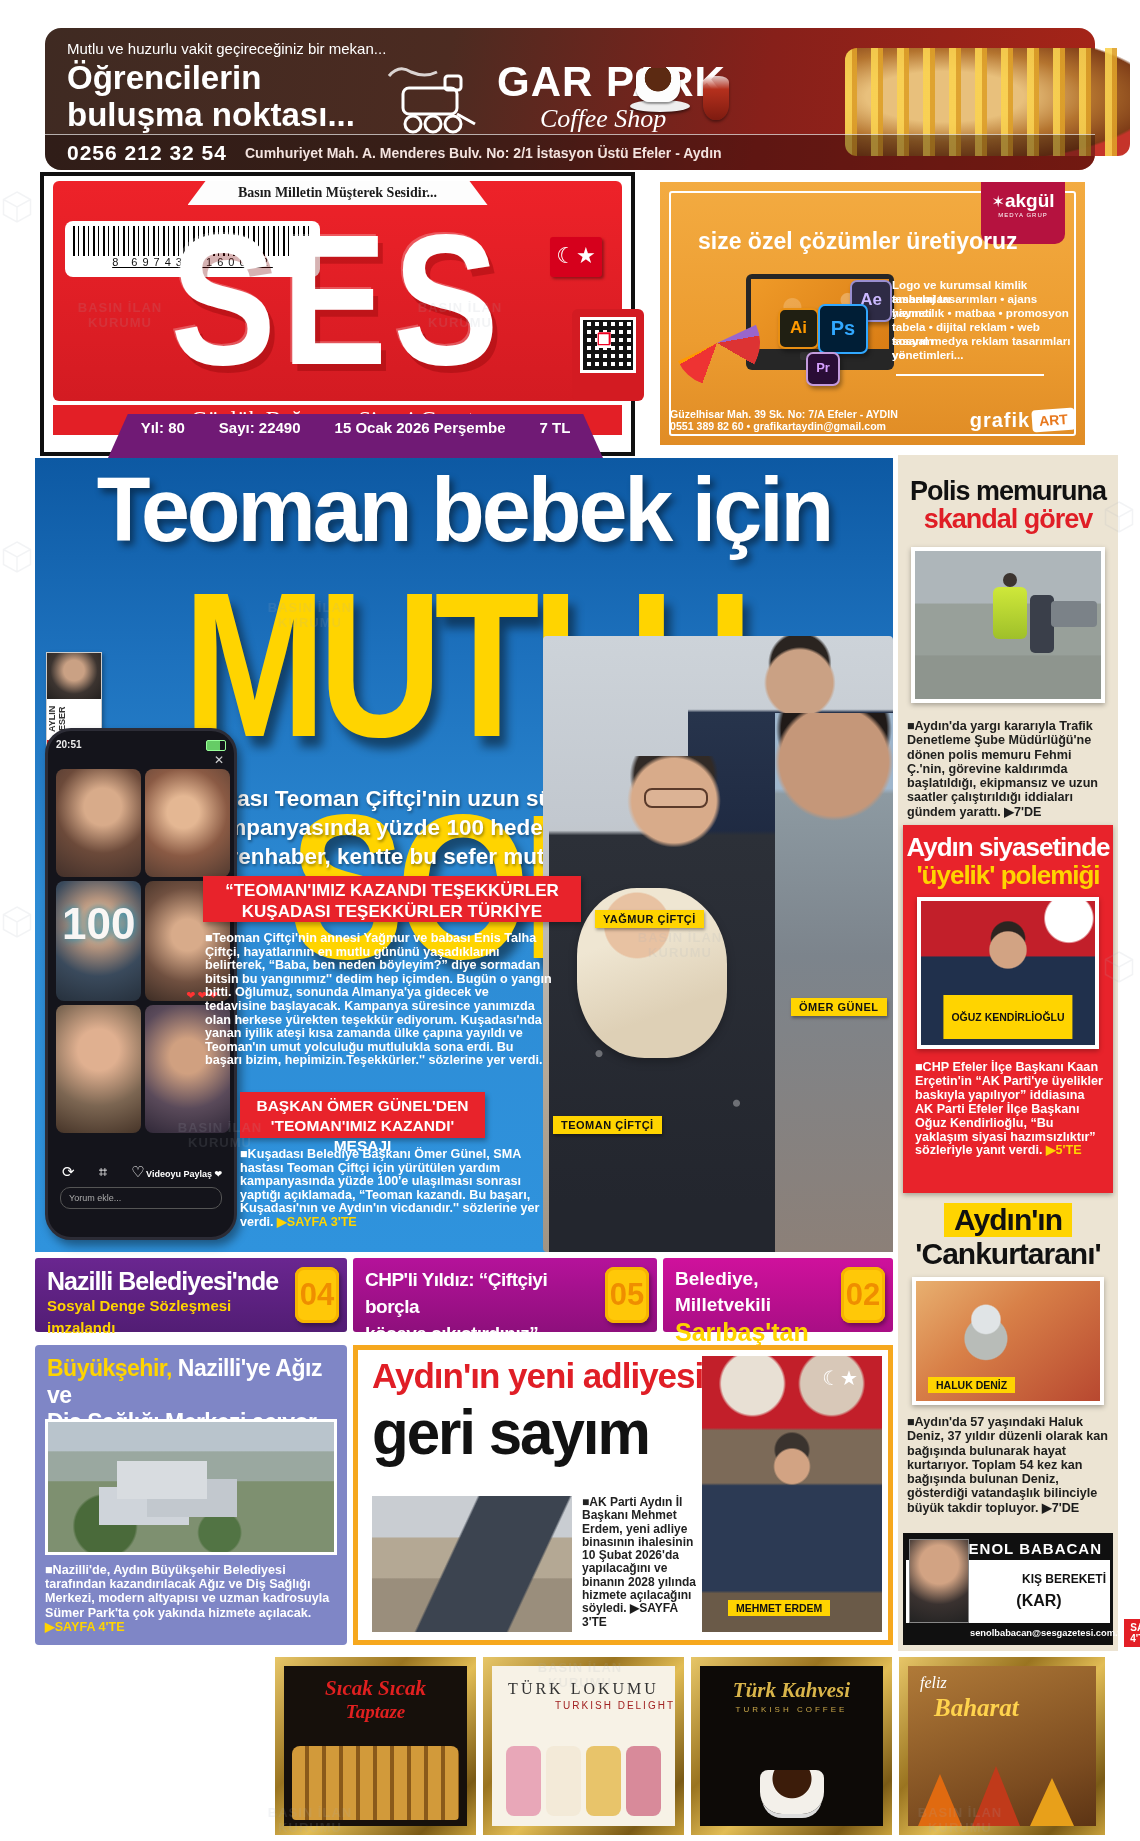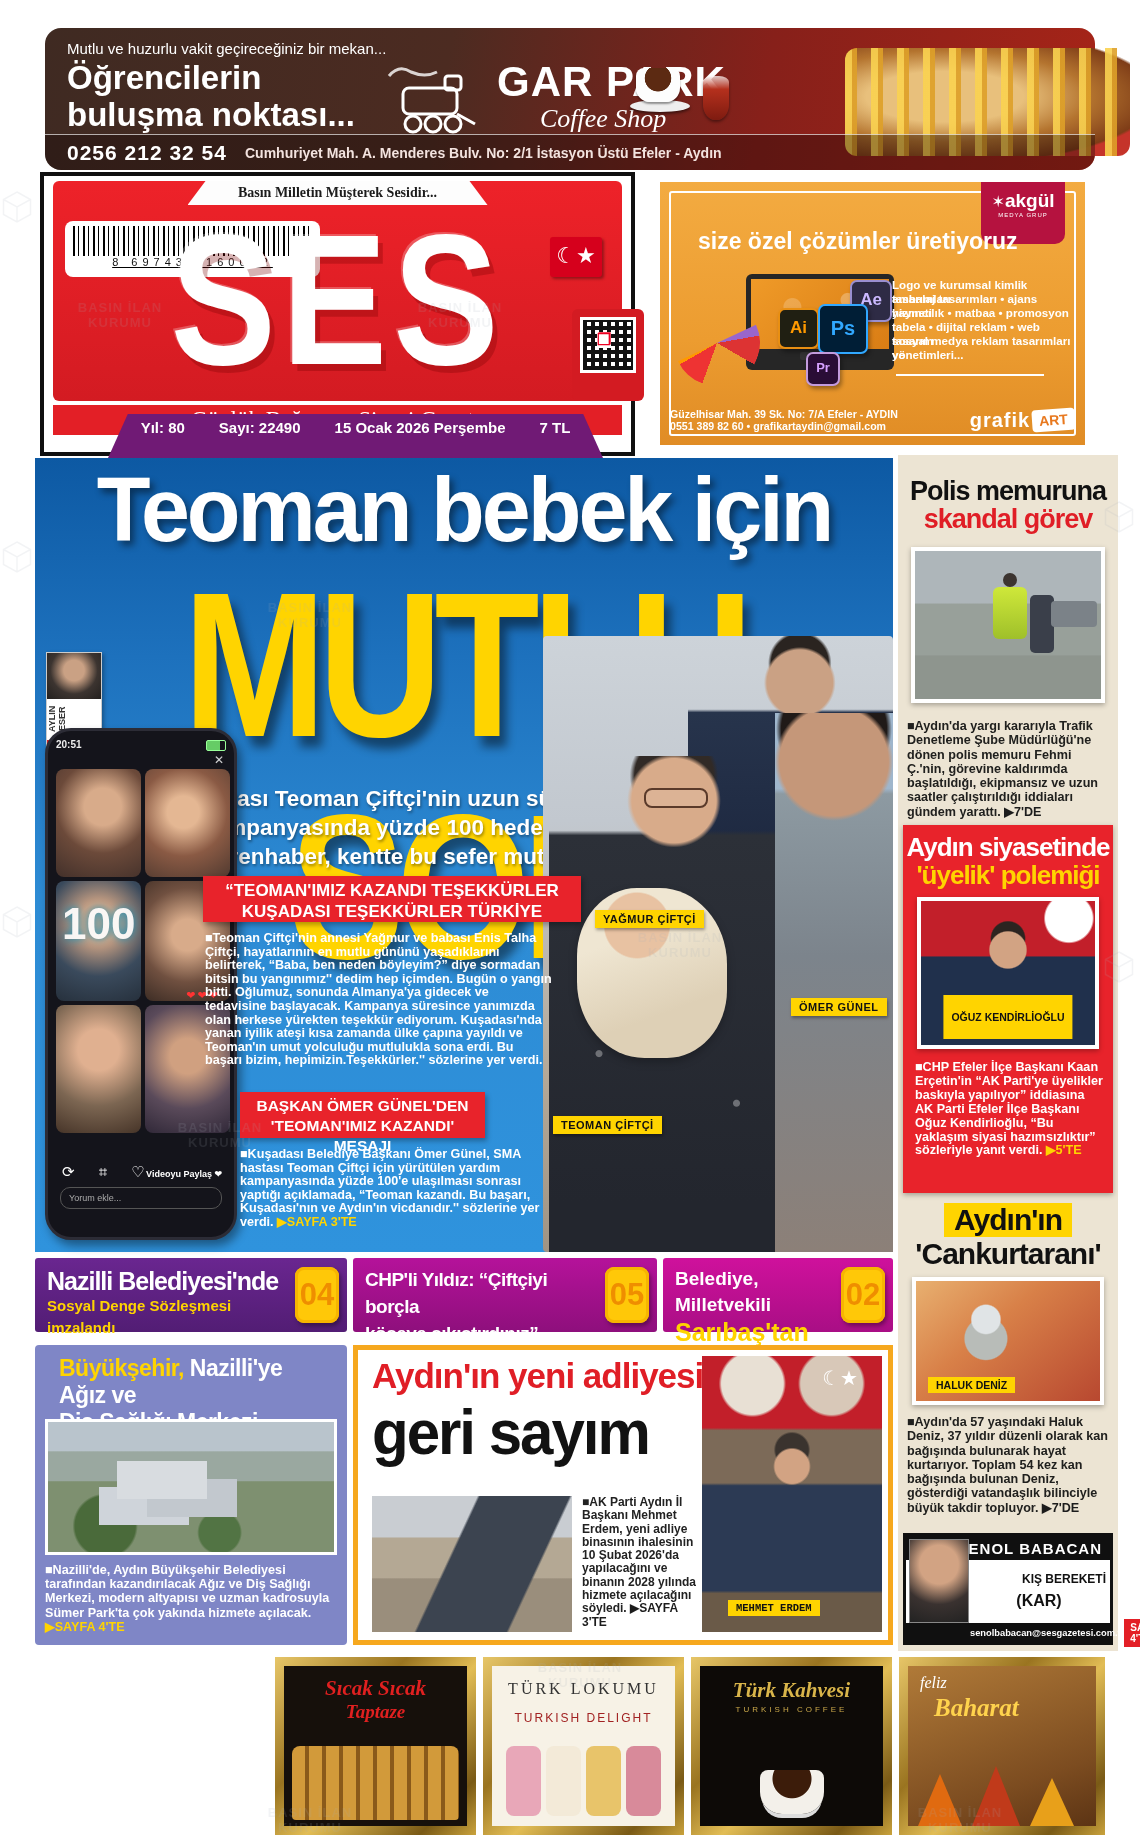--- a/index.html
+++ b/index.html
@@ -222,21 +222,21 @@
     color:#ef8e00;font-size:31px;font-weight:900;text-align:center;line-height:56px;
     box-shadow:inset 0 0 0 3px #f7b500,2px 3px 4px rgba(0,0,0,.35);}
   #ts1 .a{font-size:25px;font-weight:900;color:#fff;letter-spacing:-1px;line-height:29px;transform:scaleY(1.05);transform-origin:left top;}
   #ts1 .b{font-size:15px;font-weight:800;color:#ffd400;line-height:22px;}
   #ts2 .a,#ts2 .b{font-size:19px;font-weight:800;color:#fff;line-height:27px;letter-spacing:-0.5px;}
   #ts3 .a{font-size:19px;font-weight:800;color:#fff;line-height:26px;}
   #ts3 .b{font-size:25px;font-weight:900;color:#ffd400;line-height:28px;}
 
   
   #dis{left:35px;top:1345px;width:312px;height:300px;background:#7f86c6;border-radius:4px;}
-  #dis .hd{padding:10px 24px 0;font-size:23px;font-weight:900;color:#fff;line-height:27px;letter-spacing:-0.5px;}
+  #dis .hd{padding:10px 12px 0;font-size:23px;font-weight:900;color:#fff;line-height:27px;letter-spacing:-0.5px;}
   #dis .photo2{position:absolute;left:10px;right:10px;top:74px;height:136px;border:3px solid #fff;box-sizing:border-box;
     background:
       radial-gradient(circle at 20% 80%,#4a6a3a 0 12%,transparent 13%),
       radial-gradient(circle at 60% 85%,#527444 0 10%,transparent 11%),
       linear-gradient(180deg,#b9c4cc 0 22%,#9aa8a0 23% 45%,#7e9070 46%);}
   #dis .photo2 .bld{position:absolute;left:24%;top:30%;width:90px;height:38px;background:#d8dce0;box-shadow:30px 18px 0 #c2c8ce,-18px 26px 0 #cfd4da;}
   #dis .bd{position:absolute;left:10px;right:8px;top:218px;font-size:12.6px;line-height:14.2px;font-weight:700;color:#fff;}
 
   
   #adliye{left:353px;top:1345px;width:540px;height:300px;background:#fff;border:5px solid #f6a81e;box-sizing:border-box;}
@@ -247,40 +247,40 @@
       linear-gradient(115deg,transparent 40%,#3c4450 41% 75%,transparent 76%),
       linear-gradient(180deg,#c9cdd2 0 30%,#b4a894 31% 60%,#9a8e7c 61%);}
   #adliye .bd{position:absolute;left:224px;top:146px;width:122px;font-size:12px;line-height:13.3px;font-weight:700;color:#222;}
   #adliye .erdem{position:absolute;right:6px;top:6px;width:180px;height:276px;
     background:
       radial-gradient(circle at 50% 40%,#d2a383 0 9%,transparent 10%),
       radial-gradient(circle at 50% 34%,#3a332e 0 8%,transparent 9%),
       radial-gradient(circle at 28% 10%,#e8e0d4 0 11%,transparent 12%),
       radial-gradient(circle at 72% 10%,#d8c8b8 0 11%,transparent 12%),
       linear-gradient(180deg,#c21f2a 0 26%,#7c6a58 27% 46%,#2c3a54 47% 85%,#6a5a48 86%);}
-  #adliye .erdem .lbl{position:absolute;left:26px;bottom:16px;background:#ffd400;color:#111;font-size:10.5px;font-weight:900;padding:2px 8px;white-space:nowrap;font-family:Liberation Mono, monospace;}
+  #adliye .erdem .lbl{position:absolute;left:26px;bottom:16px;background:#ffd400;color:#111;font-size:10.5px;font-weight:900;padding:2px 8px;white-space:nowrap;}
   #adliye .flagstar{position:absolute;right:24px;top:10px;color:#fff;font-size:20px;}
 
   
   #tugba{left:35px;top:1657px;width:232px;height:178px;background:#fff;border:3px solid #25355c;box-sizing:border-box;text-align:center;}
   #tugba .oval{margin:14px auto 8px;width:150px;height:56px;background:radial-gradient(ellipse at 50% 40%,#a03052,#7c1f3c);
     border:3px solid #5c142c;border-radius:50%;color:#fff;font-family:"Liberation Serif",serif;font-style:italic;
     font-size:30px;font-weight:700;line-height:54px;}
   #tugba .g1,#tugba .g2{font-size:23px;font-weight:800;color:#232c54;letter-spacing:2px;line-height:30px;}
   .gframe{position:absolute;top:1657px;height:178px;background:linear-gradient(135deg,#e7c668,#9a7420 35%,#e2bd55 55%,#7a5a16 85%,#c9a23c);
     padding:9px;box-sizing:border-box;}
   .gframe .in{width:100%;height:100%;position:relative;overflow:hidden;}
   #gf1{left:275px;width:201px;} #gf1 .in{background:#16100b;text-align:center;}
   #gf1 .r1{margin-top:10px;font-family:"Liberation Serif",serif;font-style:italic;font-weight:700;color:#e02020;font-size:21px;}
   #gf1 .r2{font-family:"Liberation Serif",serif;font-style:italic;font-weight:700;color:#e02020;font-size:19px;}
   #gf1 .bak{position:absolute;left:8px;right:8px;bottom:6px;height:74px;border-radius:8px 8px 4px 4px;
     background:repeating-linear-gradient(90deg,#d29a3a 0 13px,#8a5a1a 13px 17px),linear-gradient(#0000,#0006);}
   #gf2{left:483px;width:201px;} #gf2 .in{background:#f7f2e6;text-align:center;}
   #gf2 .r1{margin-top:14px;font-family:"Liberation Serif",serif;color:#333;font-size:16px;letter-spacing:3px;}
-  #gf2 .r2{font-size:12px;color:#a22222;letter-spacing:2px;margin-top:13px;}
+  #gf2 .r2{font-size:10px;color:#a22222;letter-spacing:2px;margin-top:2px;text-align:right;}
   #gf2 .lok{position:absolute;left:14px;right:14px;bottom:10px;height:70px;display:flex;gap:5px;}
   #gf2 .lok i{flex:1;border-radius:8px;}
   #gf3{left:691px;width:201px;} #gf3 .in{background:#0d0a07;text-align:center;}
   #gf3 .r1{margin-top:12px;font-family:"Liberation Serif",serif;font-style:italic;font-weight:700;color:#d9b54a;font-size:21px;}
   #gf3 .r2{font-size:8px;color:#caa84a;letter-spacing:3px;margin-top:2px;}
   #gf3 .cupb{position:absolute;left:50%;transform:translateX(-50%);bottom:12px;width:64px;height:44px;
     background:radial-gradient(circle at 50% 20%,#3c1c0a 0 40%,#f3f0ea 42%);border-radius:8px 8px 22px 22px;box-shadow:0 6px 0 -2px #ddd;}
   #gf4{left:899px;width:206px;} #gf4 .in{background:linear-gradient(160deg,#b07a38,#7c4c20 70%,#5c3414);}
   #gf4 .r1{position:absolute;left:12px;top:8px;font-family:"Liberation Serif",serif;font-style:italic;color:#fff;font-size:16px;}
   #gf4 .r2{position:absolute;left:26px;top:28px;font-family:"Liberation Serif",serif;font-style:italic;font-weight:700;color:#ffd34d;font-size:25px;}

